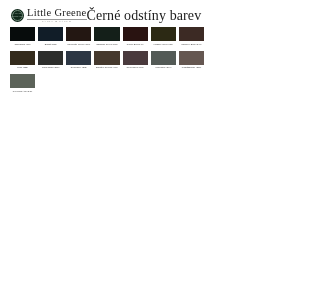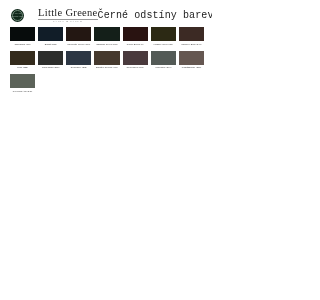--- a/index.html
+++ b/index.html
@@ -28,21 +28,21 @@
     align-items: center;
     justify-content: space-between;
     padding: 7px 8px 0 11px;
     box-sizing: border-box;
     height: 24px;
   }
 
   .brand {
     display: flex;
     align-items: center;
-    gap: 14px;
+    gap: 3px;
     justify-content: space-between;
   }
 
   .brand-seal {
     width: 13px;
     height: 13px;
     border-radius: 50%;
     background: #10281b;
     display: flex;
     align-items: center;
@@ -87,22 +87,22 @@
   .brand-tagline {
     font-family: "Liberation Serif", serif;
     font-size: 2.5px;
     color: #5c5c5c;
     letter-spacing: 0.9px;
     white-space: nowrap;
     text-transform: uppercase;
   }
 
   .page-title {
-    font-family: Liberation Mono, monospace;
-    font-size: 10px;
+    font-family: Liberation Serif, serif;
+    font-size: 14px;
     color: #1c1c1c;
     letter-spacing: 0.1px;
     white-space: nowrap;
     padding-right: 6px;
   }
 
   
   .swatch-grid {
     margin-top: 3px;
     padding: 0 8px 0 10px;

